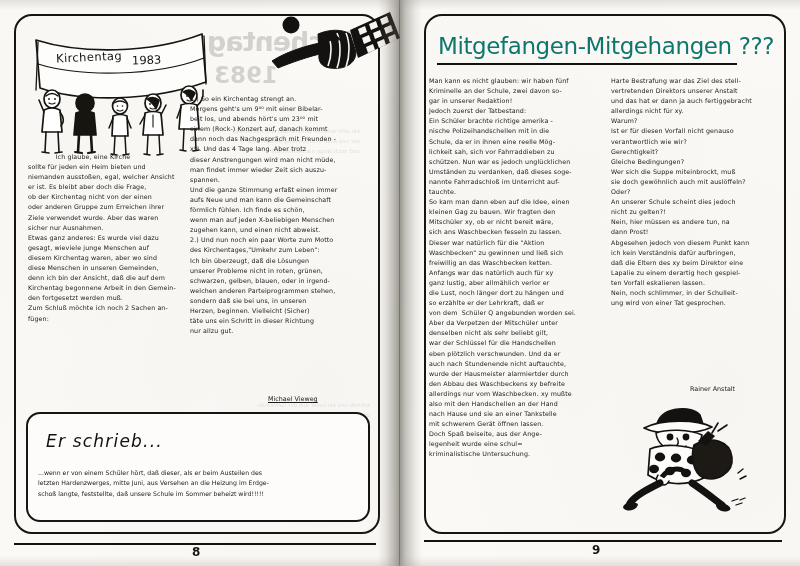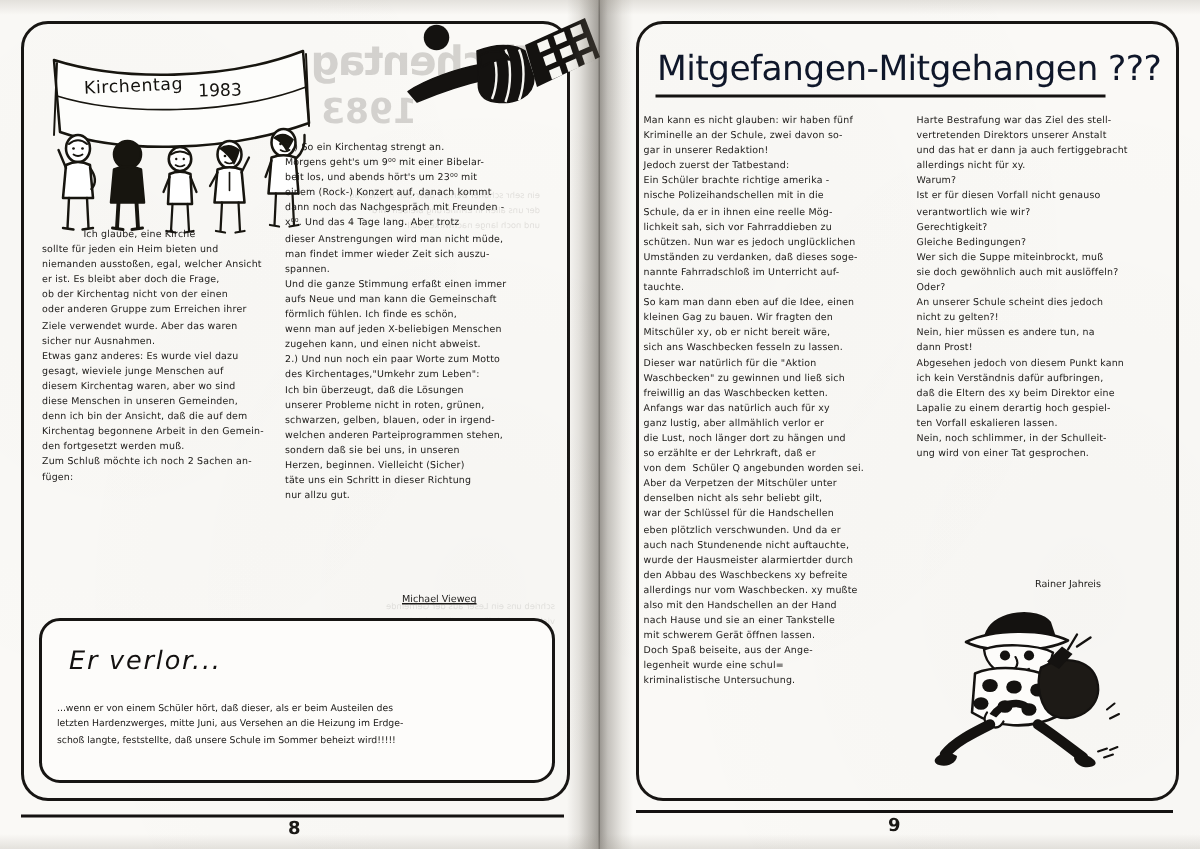--- a/index.html
+++ b/index.html
@@ -165,21 +165,21 @@
   }
 
   
   .headline {
     position: absolute;
     left: 438px; top: 33px;
     z-index: 6;
     font-family: "DejaVu Sans", sans-serif;
     font-size: 23px;
     font-weight: 400;
-    color: #0f172a;
+    color: #0f766e;
     letter-spacing: -0.4px;
     text-align: center;
   }
   .headline-rule {
     position: absolute;
     left: 437px; top: 63px;
     width: 300px; height: 2px;
     background: #141211;
     z-index: 6;
   }
@@ -414,21 +414,21 @@
 unserer Probleme nicht in roten, grünen,
 schwarzen, gelben, blauen, oder in irgend-
 welchen anderen Parteiprogrammen stehen,
 sondern daß sie bei uns, in unseren
 Herzen, beginnen. Vielleicht (Sicher)
 täte uns ein Schritt in dieser Richtung
 nur allzu gut.</div>
   <div class="sig vieweg">Michael Vieweg</div>
 
   <div class="frame box-staunt"></div>
-  <div class="staunt-title">Er verlor...</div>
+  <div class="staunt-title">Er schrieb...</div>
   <div class="staunt-body">...wenn er von einem Schüler hört, daß dieser, als er beim Austeilen des
 letzten Hardenzwerges, mitte Juni, aus Versehen an die Heizung im Erdge-
 schoß langte, feststellte, daß unsere Schule im Sommer beheizt wird!!!!!</div>
 
   <div class="page-rule left"></div>
   <div class="page-num left">8</div>
 
   <div class="frame outer-right"></div>
 
   <div class="headline">Mitgefangen-Mitgehangen ???</div>
@@ -488,21 +488,21 @@
 nicht zu gelten?!
 Nein, hier müssen es andere tun, na
 dann Prost!
 Abgesehen jedoch von diesem Punkt kann
 ich kein Verständnis dafür aufbringen,
 daß die Eltern des xy beim Direktor eine
 Lapalie zu einem derartig hoch gespiel-
 ten Vorfall eskalieren lassen.
 Nein, noch schlimmer, in der Schulleit-
 ung wird von einer Tat gesprochen.</div>
-  <div class="sig jahreis">Rainer Jahreis</div>
+  <div class="sig jahreis">Rainer Anstalt</div>
 
   <div class="illus burglar">
     <svg width="140" height="110" viewBox="0 0 140 110" xmlns="http://www.w3.org/2000/svg">
       <g stroke="#141210" stroke-linecap="round" stroke-linejoin="round">
 
         <path d="M38 16 C 44 2, 72 0, 80 10 L 84 22 L 34 26 Z" fill="#141210" stroke-width="1.5"></path>
 
         <path d="M24 23 C 42 14, 76 14, 92 22 C 76 30, 40 31, 24 23 Z" fill="#fdfcfa" stroke="#141210" stroke-width="1.7"></path>
 
         <path d="M36 28 C 46 24, 70 24, 82 30 C 80 42, 70 48, 58 47 C 46 46, 37 38, 36 28 Z" fill="#fdfcfa" stroke="#141210" stroke-width="1.6"></path>

